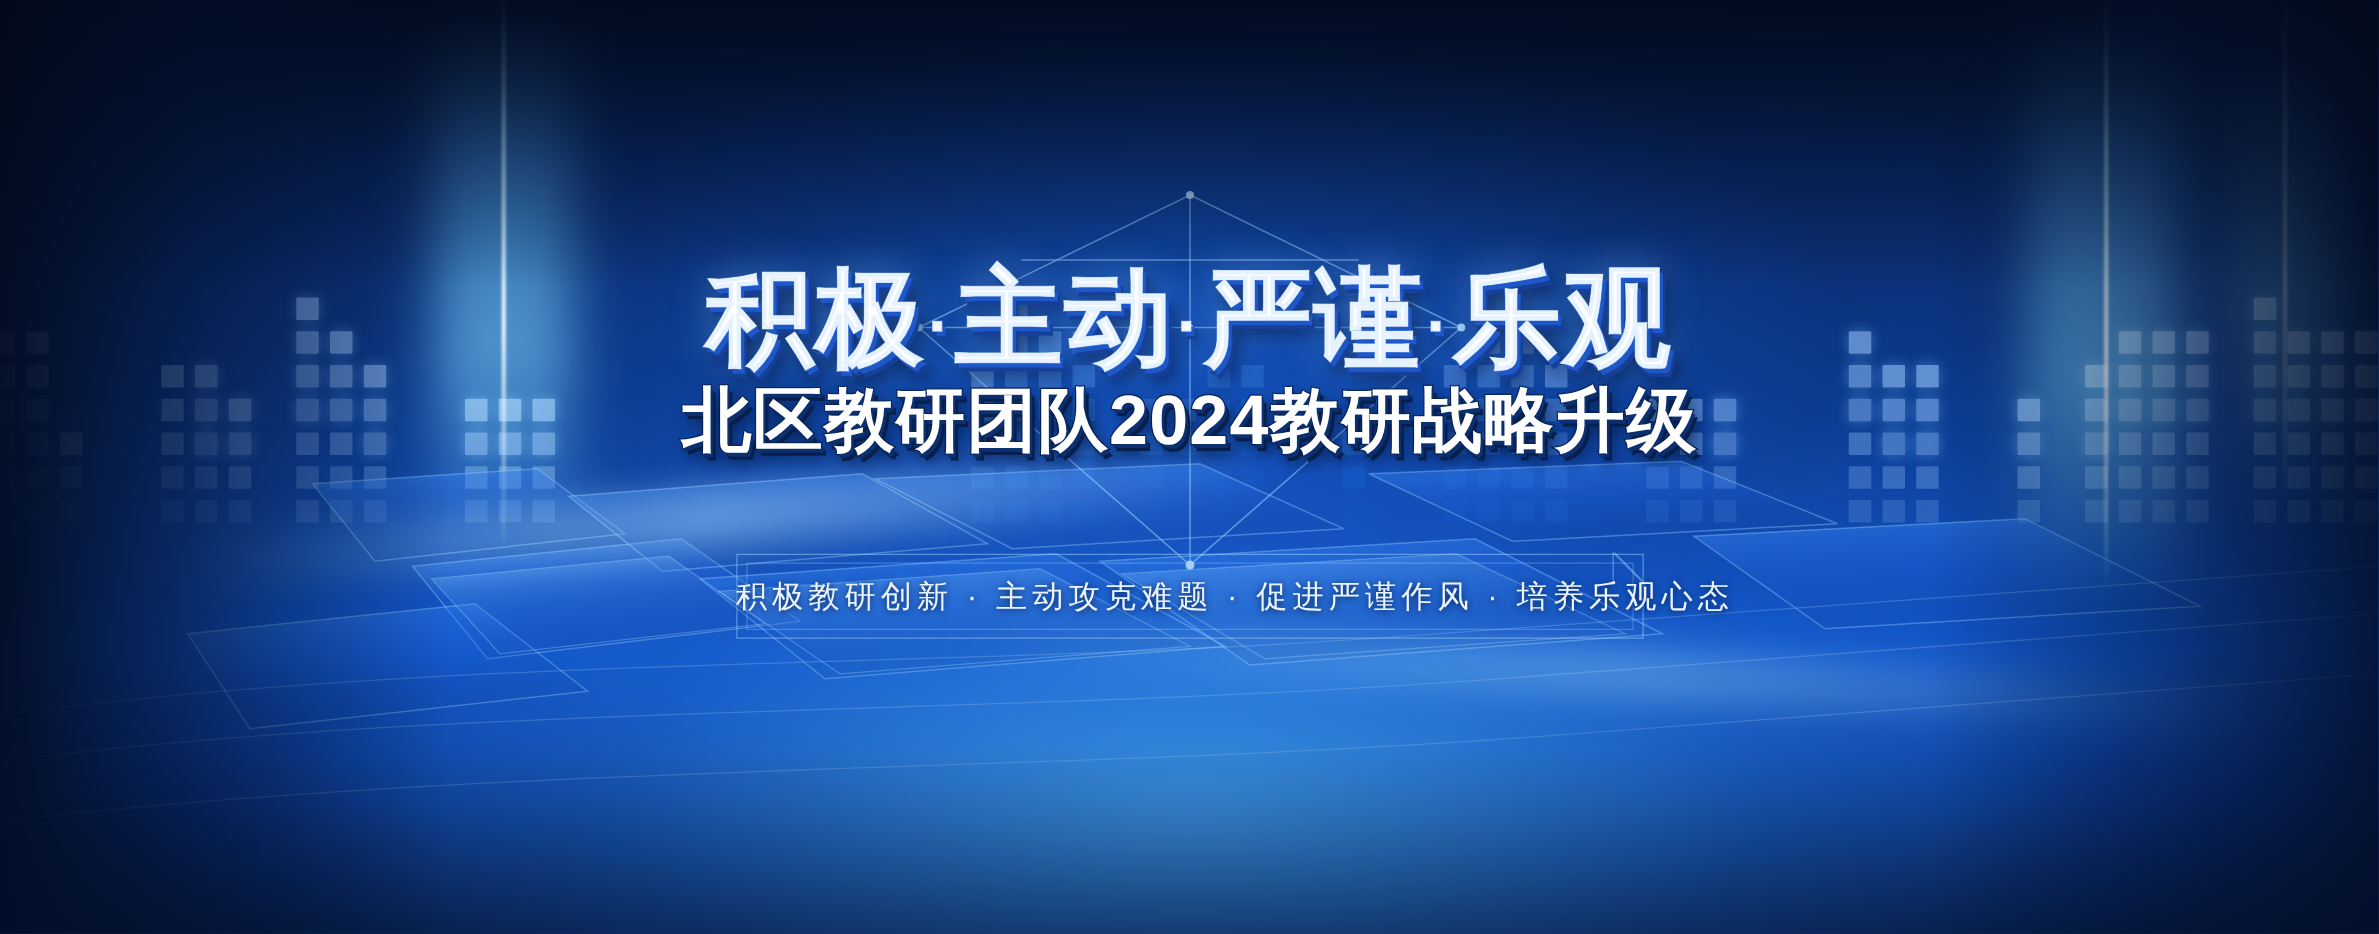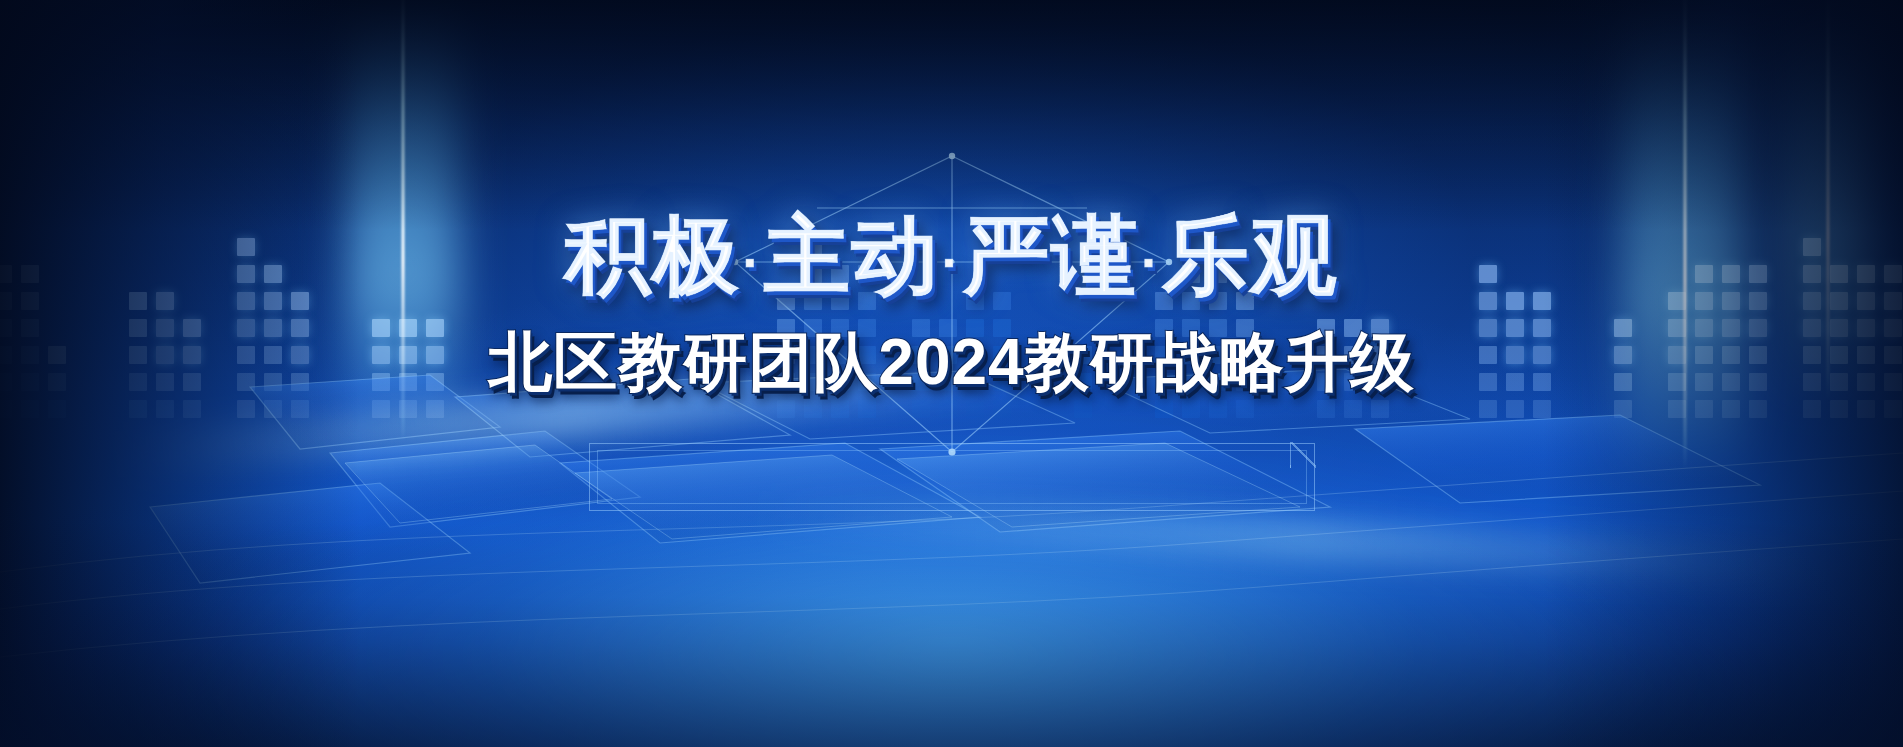--- a/index.html
+++ b/index.html
@@ -61,22 +61,22 @@
       3px 4px 0 #1e57c8,
       5px 7px 0 #164097,
       7px 10px 14px rgba(3,18,56,.75),
       0 0 30px rgba(120,190,255,.55);
     margin-top: 44px;
     -webkit-text-stroke:1px rgba(210,232,255,.55);
   }
   #title .sep{font-size:52px;vertical-align:middle;opacity:.95;margin:0 2px;}
 
   #subtitle{
-    margin-top:32px;
-    font-size:64px;line-height:1;font-weight:bold;letter-spacing:1px;
+    margin-top:10px;
+    font-size:56px;line-height:1;font-weight:bold;letter-spacing:1px;
     color:#ffffff;
     text-shadow:
       2px 3px 0 #0c2f6f,
       4px 6px 0 #071f4c,
       5px 8px 12px rgba(2,14,44,.8);
     -webkit-text-stroke:2px #0b2a63;
     paint-order:stroke fill;
   }
 
   
@@ -394,15 +394,16 @@
 
   <div id="textstack">
     <div id="title"><span>积极</span><span class="sep">·</span><span>主动</span><span class="sep">·</span><span>严谨</span><span class="sep">·</span><span>乐观</span></div>
     <div id="subtitle">北区教研团队2024教研战略升级</div>
   </div>
 
   <div id="taglinebox">
     <div class="frameOuter"></div>
     <div class="frameInner"></div>
     <div class="notch"></div>
+    <div id="tagline">积极教研创新  ·  主动攻克难题  ·   促进严谨作风   ·   培养乐观心态</div>
   </div>
 
 </div>
 
 </body></html>

